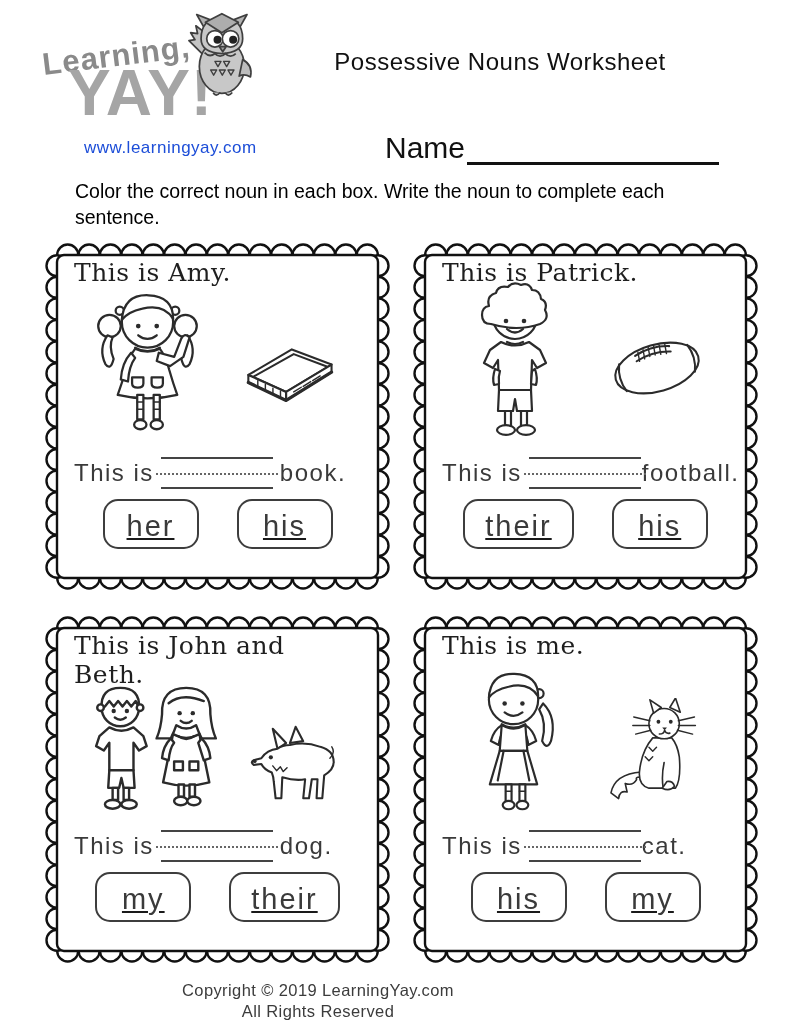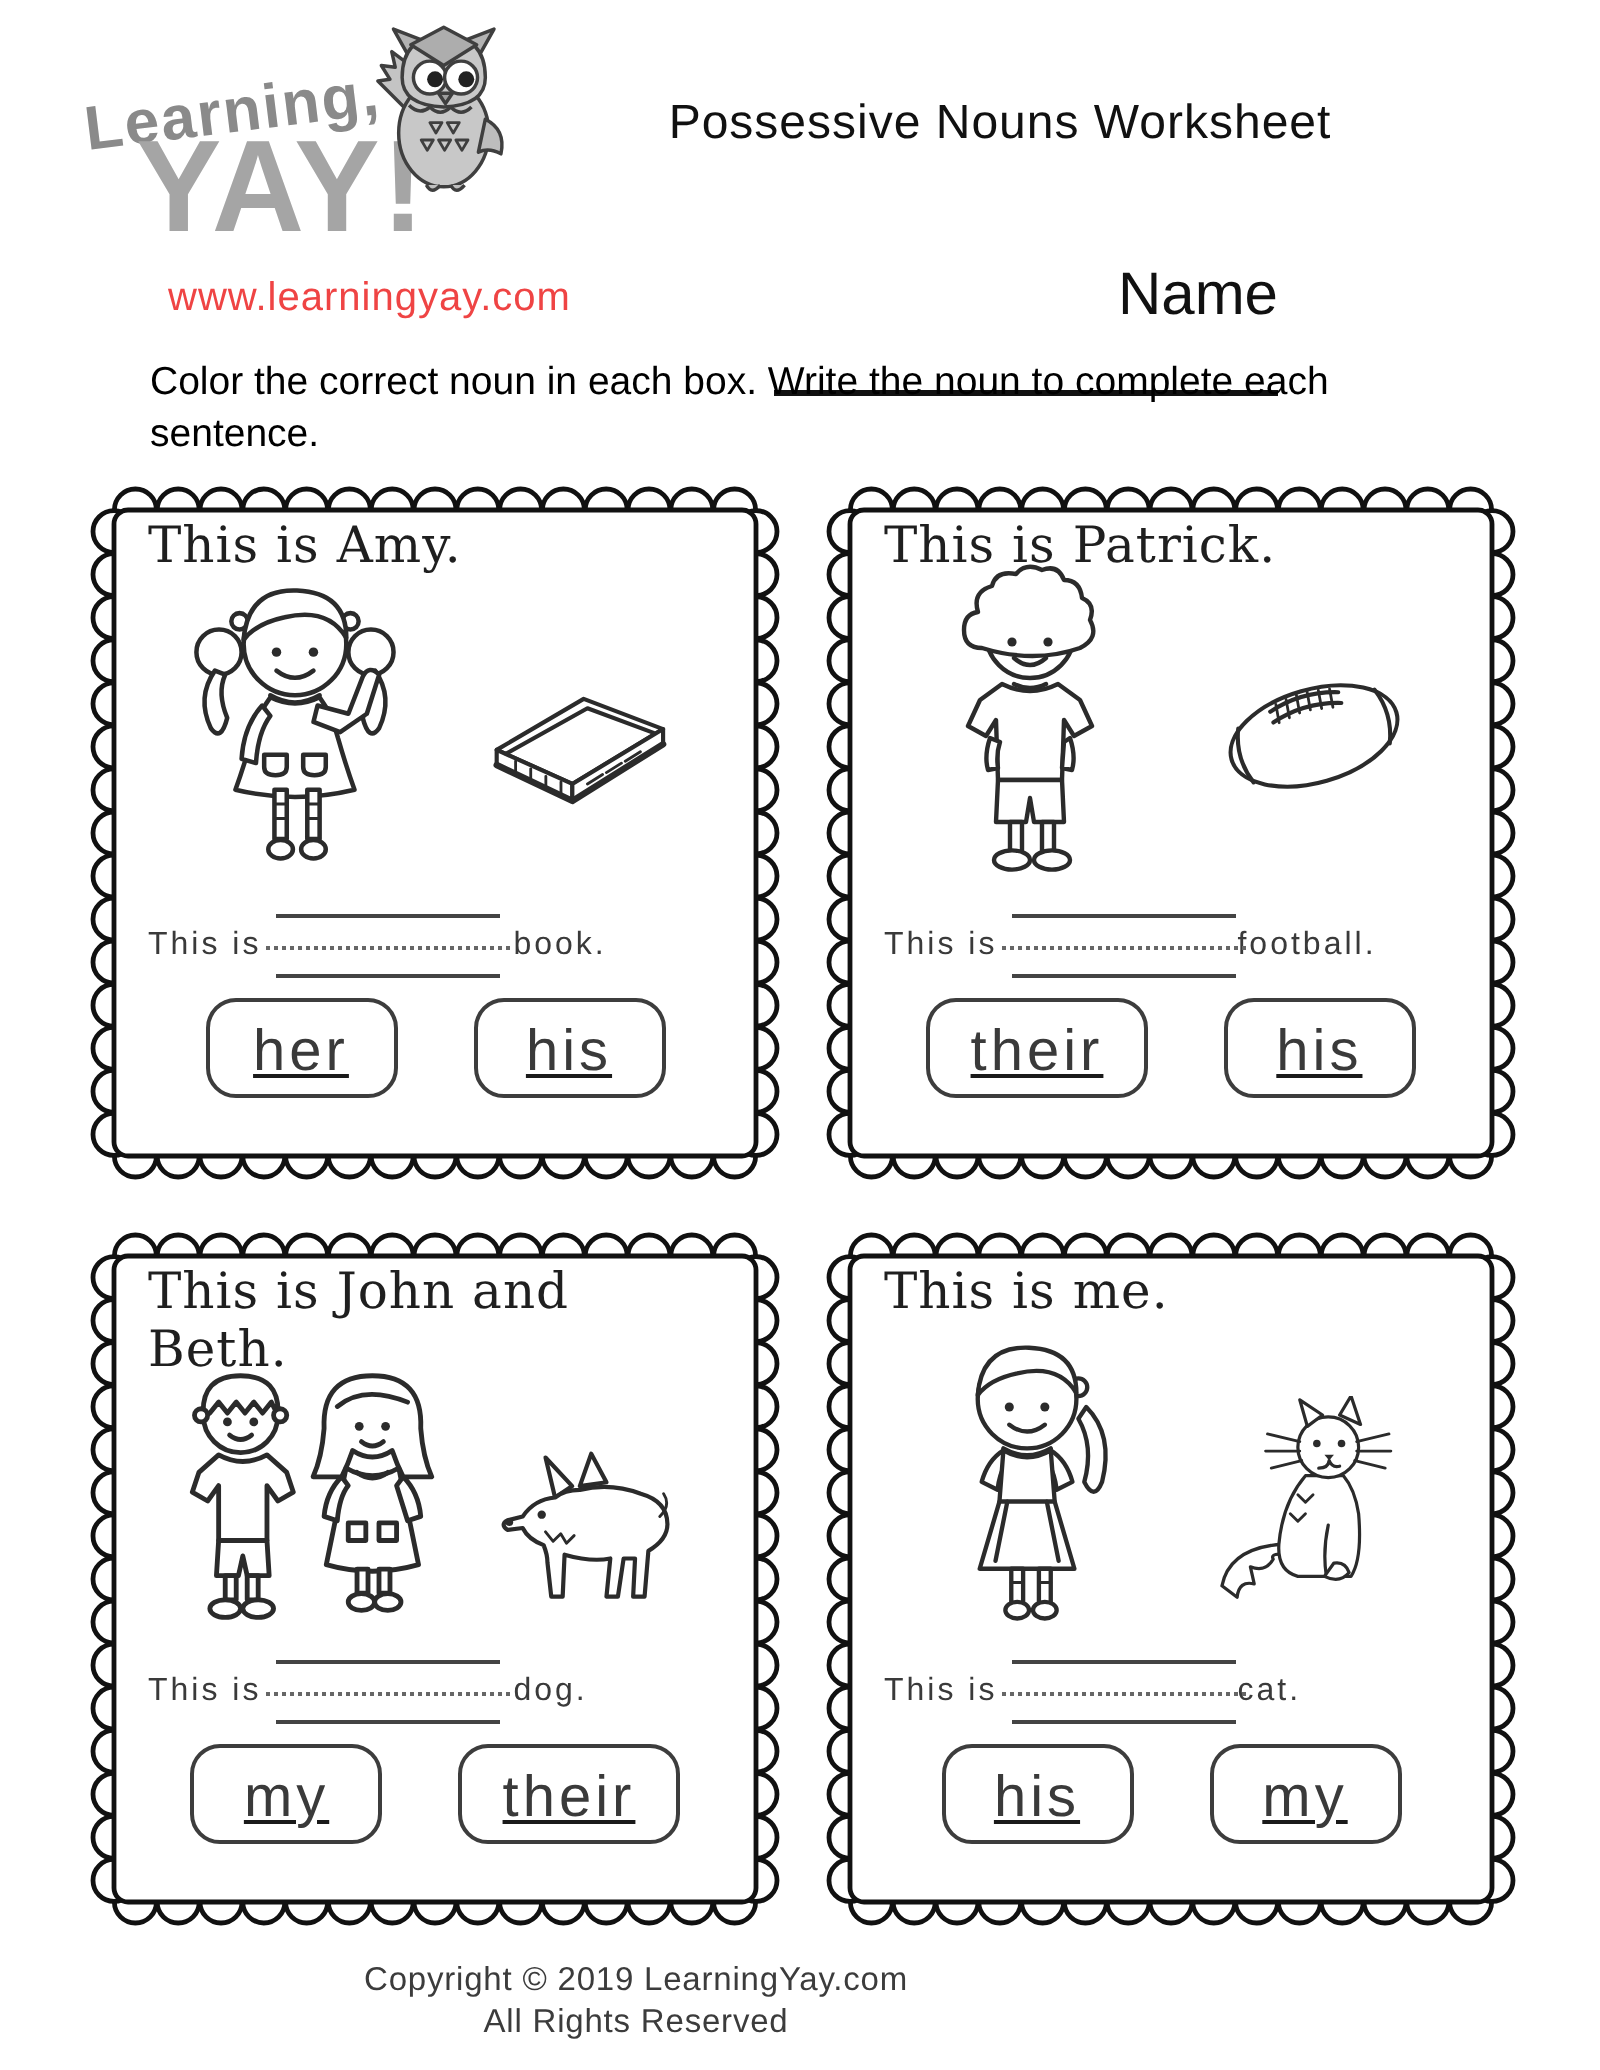--- a/index.html
+++ b/index.html
@@ -10,27 +10,27 @@
   
   .logo{position:absolute;left:30px;top:4px;width:240px;height:160px;}
   .logo-learning{
     position:absolute;left:12px;top:34px;font-size:31px;font-weight:bold;
     color:#8a8a8a;transform:rotate(-7deg);letter-spacing:1px;
   }
   .logo-yay{
     position:absolute;left:38px;top:52px;font-size:64px;font-weight:800;
     color:#a5a5a5;letter-spacing:1px;transform:scaleY(1.02);
   }
-  .logo-site{position:absolute;left:54px;top:134px;font-size:20px;color:#ef4444;letter-spacing:.5px;}
+  .logo-site{position:absolute;left:54px;top:134px;font-size:17px;color:#1d4ed8;letter-spacing:.5px;}
   .owl{position:absolute;left:152px;top:2px;width:78px;height:102px;}
   .page-title{
     position:absolute;left:255px;top:48px;width:490px;text-align:center;
     font-size:24px;font-weight:normal;letter-spacing:.5px;color:#111;
   }
-  .name-row{position:absolute;left:385px;top:131px;font-size:30px;color:#111;display:flex;align-items:flex-end;flex-direction:column;}
+  .name-row{position:absolute;left:385px;top:131px;font-size:30px;color:#111;display:flex;align-items:flex-end;}
   .name-line{display:inline-block;width:252px;height:30px;border-bottom:3px solid #111;margin-left:2px;}
   .instructions{
     position:absolute;left:75px;top:179px;width:660px;font-size:19.5px;line-height:1.33;color:#000;
   }
   
   .cards{
     position:absolute;left:45px;top:243px;
     display:grid;grid-template-columns:345px 345px;grid-auto-rows:347px;
     column-gap:23px;row-gap:26px;
   }
@@ -40,21 +40,21 @@
     position:absolute;inset:13px;display:flex;flex-direction:column;
     padding:2px 16px 16px 16px;box-sizing:border-box;
   }
   .card-title{
     font-family:"DejaVu Serif","Liberation Serif",serif;
     font-size:25px;color:#1f1f1f;letter-spacing:.5px;flex:none;
   }
   .figures{flex:1;display:flex;justify-content:space-around;align-items:flex-end;padding:4px 2px 8px 2px;min-height:0;}
   .sentence{
     flex:none;height:52px;display:flex;align-items:center;
-    font-size:16px;color:#3a3a3a;letter-spacing:1.5px;white-space:nowrap;text-align:right;
+    font-size:24px;color:#3a3a3a;letter-spacing:1.5px;white-space:nowrap;text-align:right;
   }
   .blank{
     width:112px;height:28px;margin:0 7px;flex:none;position:relative;
     border-top:2.3px solid #444;border-bottom:2.3px solid #444;
   }
   .blank::after{
     content:"";position:absolute;left:-5px;right:-5px;top:50%;
     border-top:2px dotted #666;
   }
   .blank.tight{margin-right:1px;}

